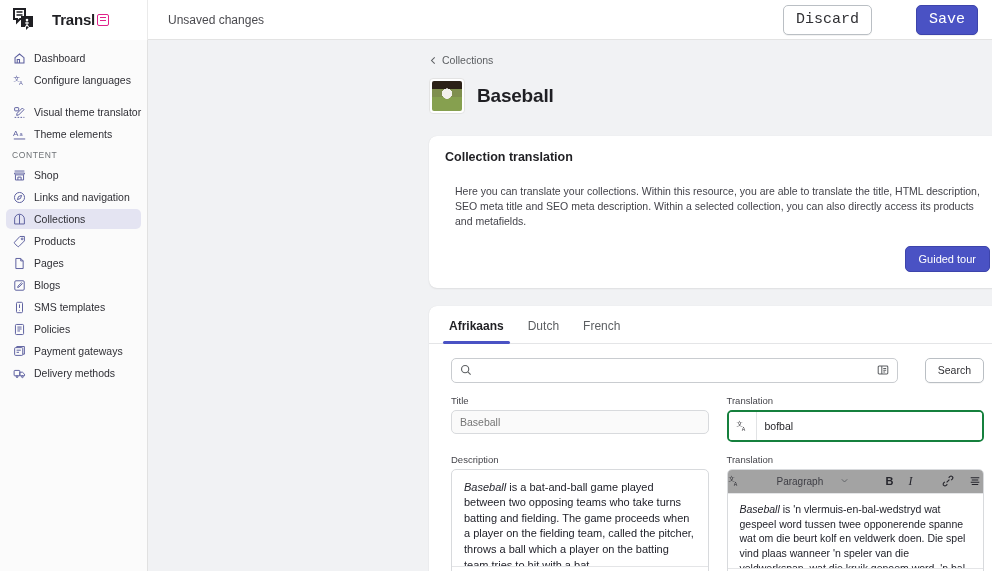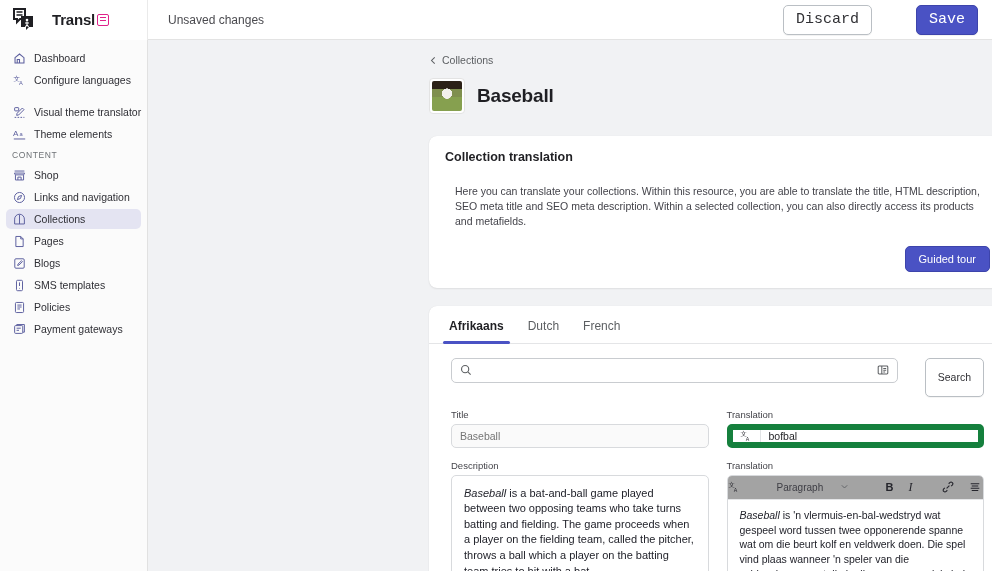--- a/index.html
+++ b/index.html
@@ -281,21 +281,21 @@
     color: #5c5f62;
     cursor: pointer;
     display:flex; align-items:center; justify-content:center;
   }
   .btn-search {
     border: 1px solid #babfc4;
     background: #fff;
     border-radius: 5px;
     font-size: 10.5px;
     padding: 0 12px;
-    height: 39px;
+    height: 25px;
     cursor: pointer;
     color: #303034;
     font-family: "Liberation Sans", sans-serif;
     box-shadow: 0 1px 0 rgba(0,0,0,0.04);
     margin-left: 19px;
   }
 
   .fields {
     display: flex;
     gap: 18px;
@@ -315,23 +315,23 @@
     background: #fafafa;
     border-radius: 5px;
     font-size: 10.5px;
     padding: 0 8px;
     color: #9a9ea3;
     font-family: "Liberation Sans", sans-serif;
     outline: none;
   }
   .input-group {
     display: flex;
-    border: 6px solid #15803d;
-    border-radius: 5px;
-    height: 24px;
+    border: 2px solid #15803d;
+    border-radius: 5px;
+    height: 32px;
     overflow: hidden;
     background: #fff;
   }
   .input-addon {
     width: 28px;
     display: flex; align-items: center; justify-content: center;
     border-right: 1px solid #e1e3e5;
     background: #fff;
     cursor: pointer;
     color: #2d2d33;
@@ -525,20 +525,29 @@
       <div class="nav-item active">
         <span class="nav-icon">
           <svg width="13" height="13" viewBox="0 0 16 16" fill="none" stroke="#5c5f9e" stroke-width="1.2">
             <path d="M2 13.5 V7.5 a6 6 0 0 1 12 0 V13.5 Z"></path>
             <path d="M8 2 V13.5"></path>
           </svg>
         </span>
         <span>Collections</span>
       </div>
 
+      <div class="nav-item">
+        <span class="nav-icon">
+          <svg width="13" height="13" viewBox="0 0 16 16" fill="none" stroke="#5c5f9e" stroke-width="1.2">
+            <path d="M8.5 1.8 H14 v5.5 L7.3 14 a1.2 1.2 0 0 1-1.7 0 L2 10.4 a1.2 1.2 0 0 1 0-1.7 Z"></path>
+            <circle cx="11.2" cy="4.8" r="1.1"></circle>
+          </svg>
+        </span>
+        <span>Products</span>
+      </div>
 
       <div class="nav-item">
         <span class="nav-icon">
           <svg width="13" height="13" viewBox="0 0 16 16" fill="none" stroke="#5c5f9e" stroke-width="1.2">
             <path d="M3.5 1.8 h6 l3 3 v9.4 h-9 Z"></path>
             <path d="M9.5 1.8 v3 h3"></path>
           </svg>
         </span>
         <span>Pages</span>
       </div>
@@ -579,20 +588,31 @@
         <span class="nav-icon">
           <svg width="13" height="13" viewBox="0 0 16 16" fill="none" stroke="#5c5f9e" stroke-width="1.2">
             <rect x="2" y="3.2" width="10" height="9.6" rx="1.2"></rect>
             <path d="M4.6 3.2 V1.9 h9.4 v9.4 h-2"></path>
             <path d="M4.4 6.4 h5.2 M4.4 9 h3"></path>
           </svg>
         </span>
         <span>Payment gateways</span>
       </div>
 
+      <div class="nav-item">
+        <span class="nav-icon">
+          <svg width="13" height="13" viewBox="0 0 16 16" fill="none" stroke="#5c5f9e" stroke-width="1.2">
+            <rect x="1.4" y="4.2" width="7" height="6.6" rx="0.8"></rect>
+            <path d="M8.4 6.4 h3.2 l2.6 2.4 v2 h-5.8 Z"></path>
+            <circle cx="5" cy="12" r="1.1"></circle>
+            <circle cx="11.6" cy="12" r="1.1"></circle>
+          </svg>
+        </span>
+        <span>Delivery methods</span>
+      </div>
     </nav>
 
     <main class="main">
       <div class="main-inner">
 
         <div class="crumb">
           <span>
             <svg width="9" height="9" viewBox="0 0 12 12" fill="none" stroke="#5c5f62" stroke-width="1.4">
               <path d="M7.6 1.8 L3.4 6 L7.6 10.2"></path>
             </svg>

